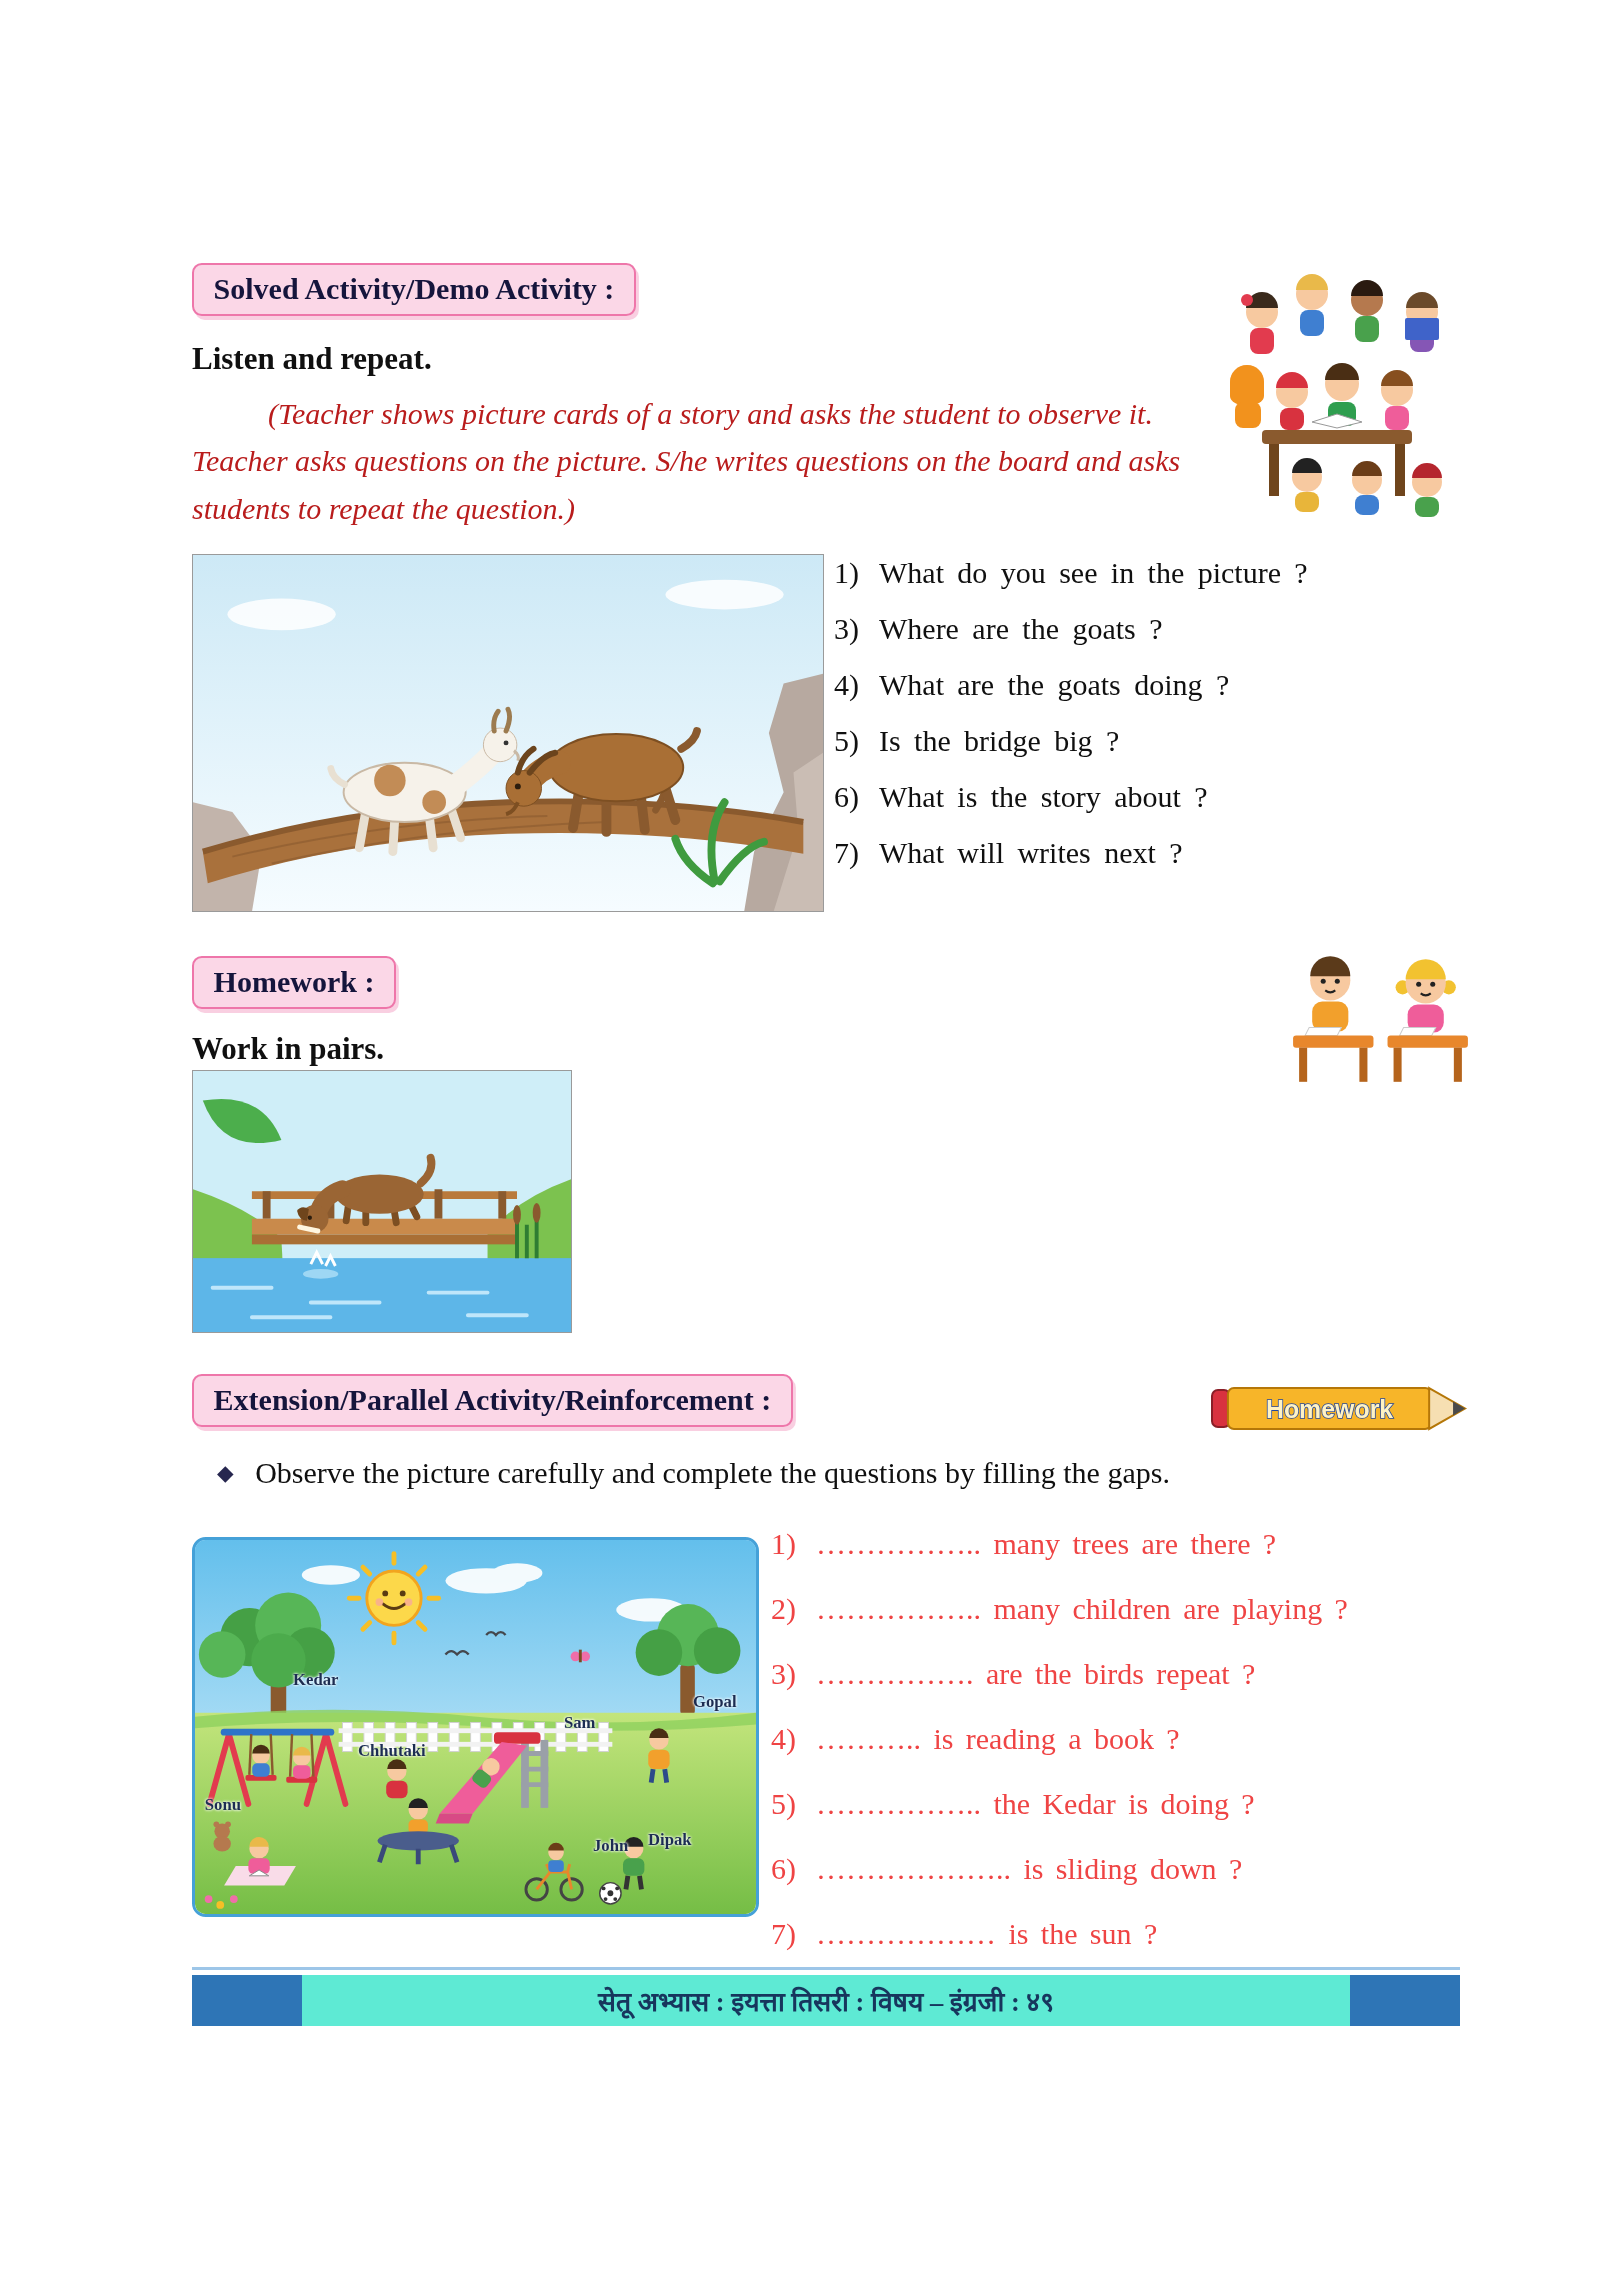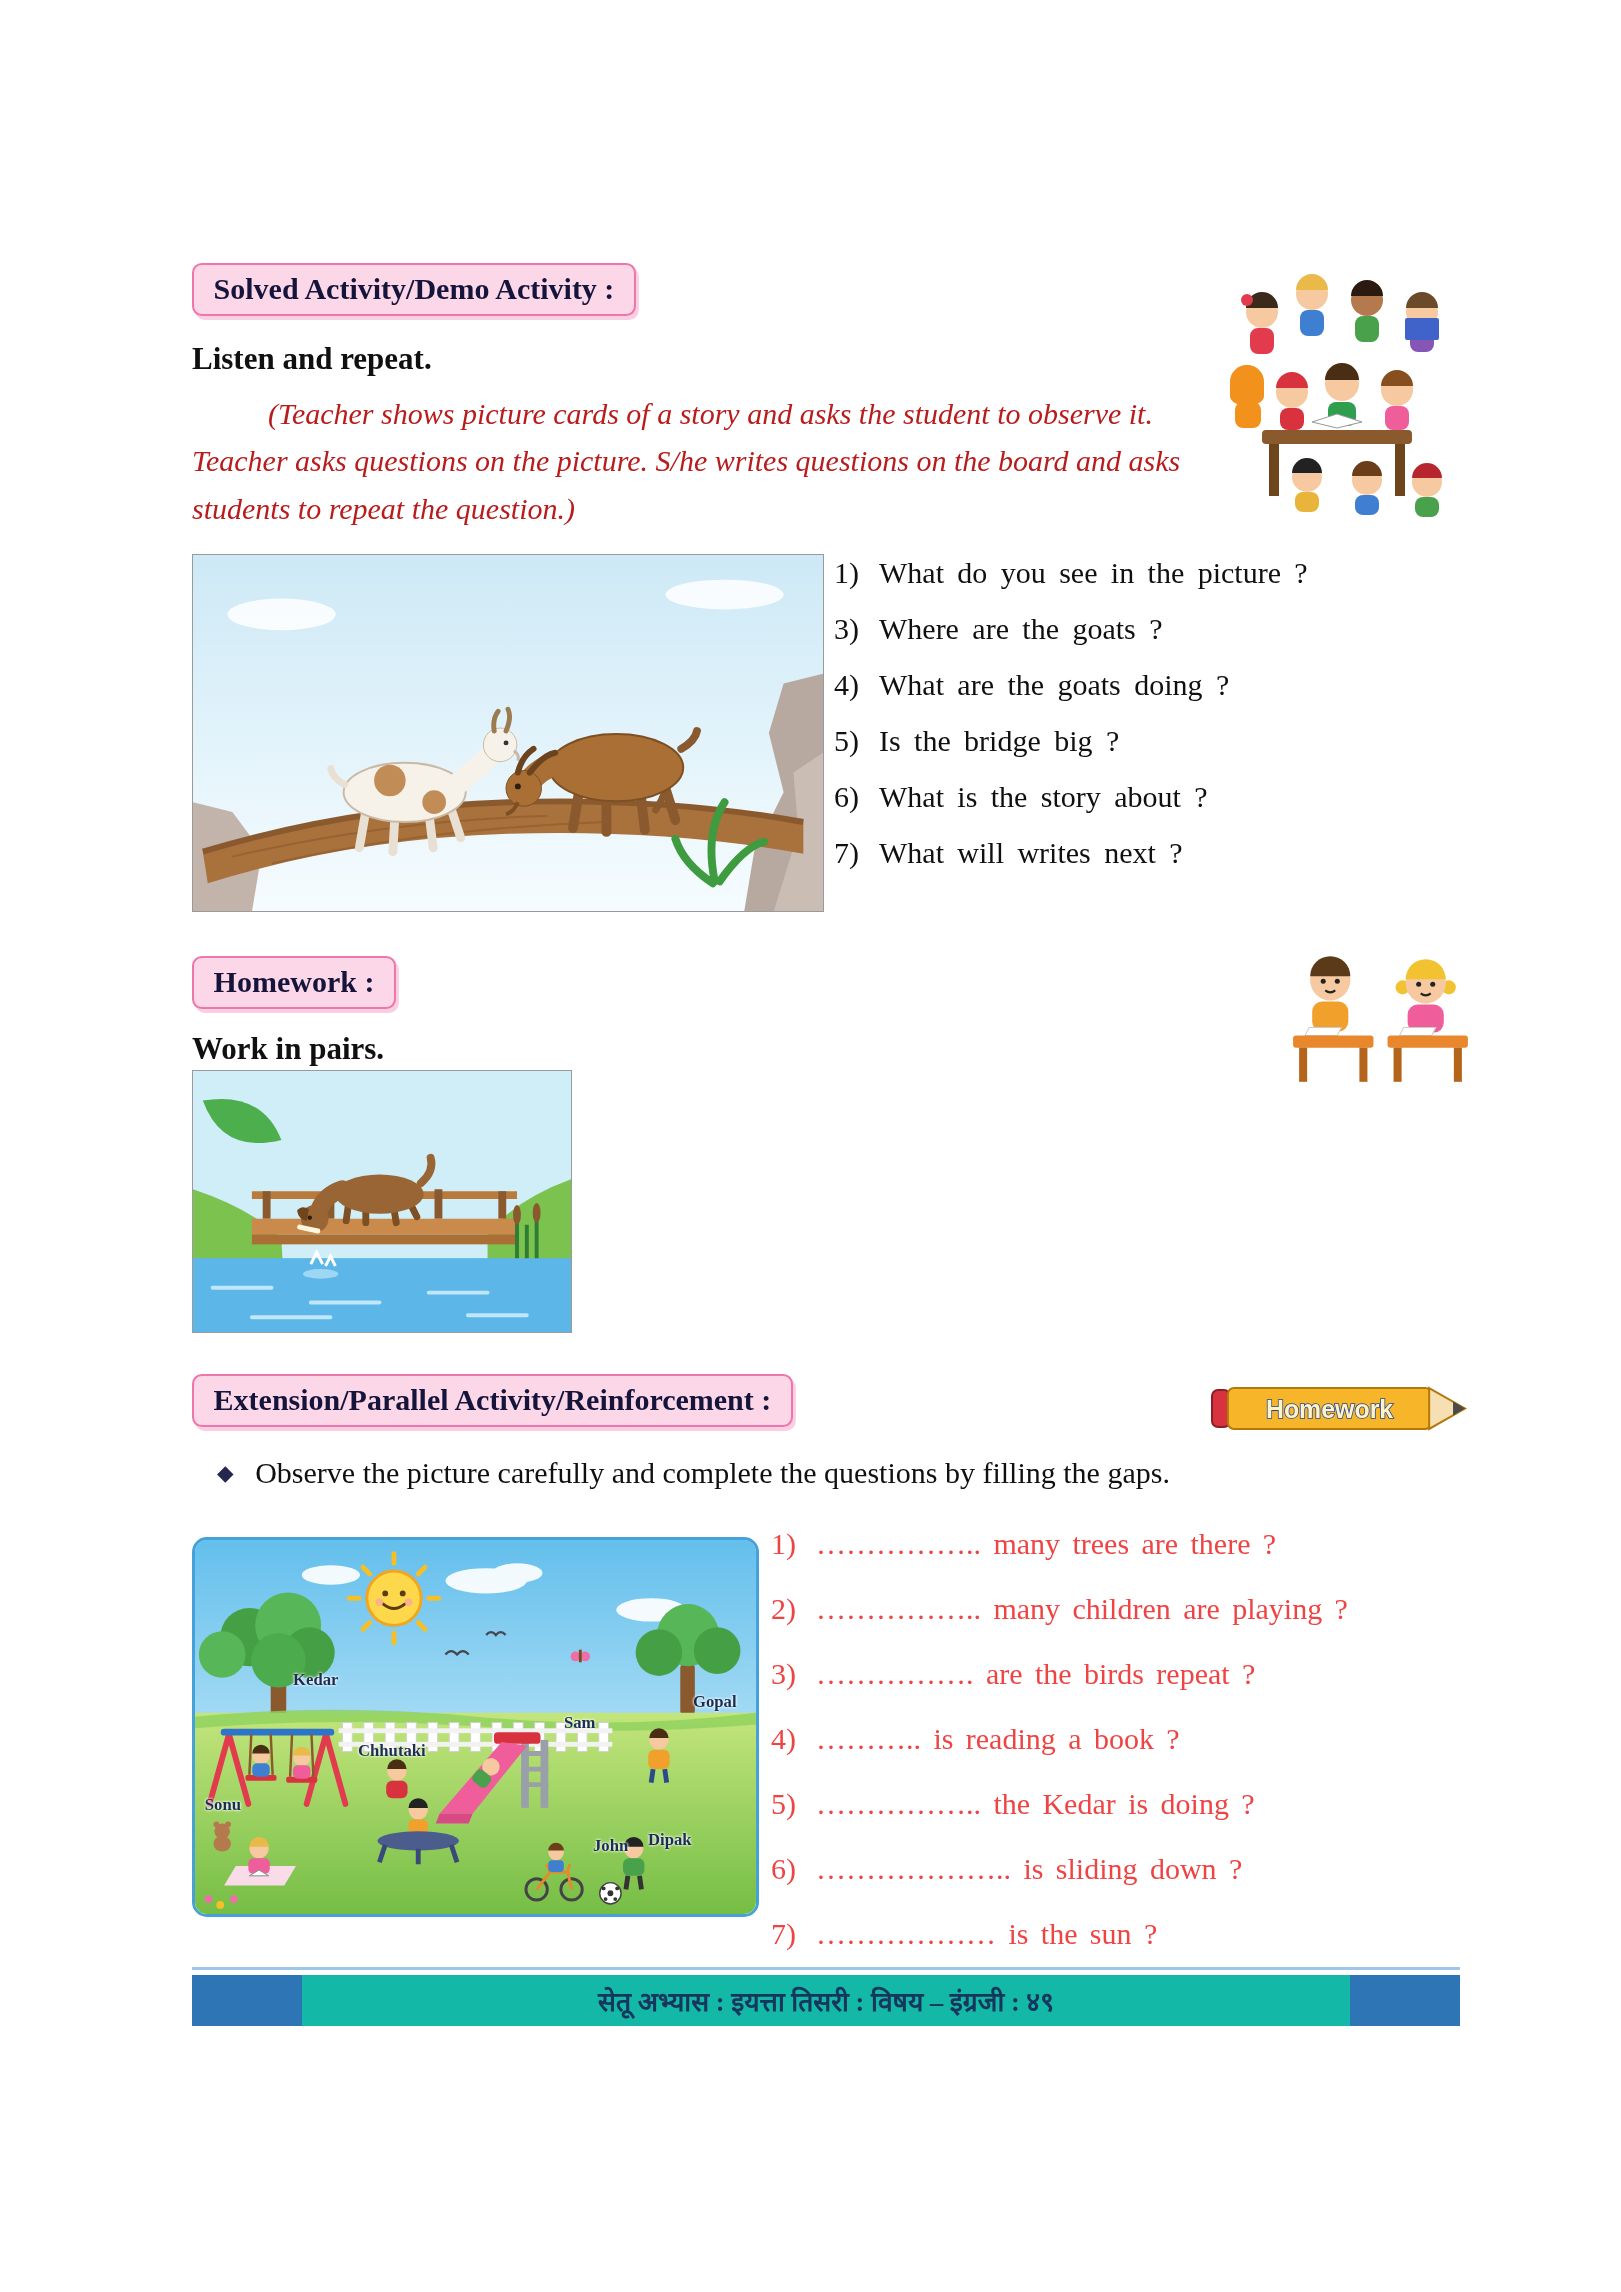--- a/index.html
+++ b/index.html
@@ -34,21 +34,21 @@
 
   .playground { position:absolute; border:3.9px solid #45a1d8; border-radius:13.7px; background:#bfe7f7; overflow:hidden; }
   .pg-label { position:absolute; font-weight:bold; font-size:16.7px; color:#1c2d52;
               text-shadow:0 0 2.9px #ffffff, 0 0 2.9px #ffffff; white-space:nowrap; }
 
   .homework-badge { position:absolute; }
 
   .footer { position:absolute; left:176px; top:1975px; width:1268px; height:51px; display:flex; }
   .footer::before { content:""; position:absolute; left:0; right:0; top:-7.8px; height:2.9px; background:#9dc6e8; }
   .footer-end { width:110px; background:#2e75b6; }
-  .footer-mid { flex:1; background:#14b8a6; display:flex; align-items:center; justify-content:center;
+  .footer-mid { flex:1; background:#5eead4; display:flex; align-items:center; justify-content:center;
                 font-weight:bold; font-size:26.5px; color:#17365d; }
 </style>
 </head>
 <body>
 
 <div class="page">
 
   <div class="pinkbox" style="left:176px; top:263px;">Solved Activity/Demo Activity :</div>
 
   <div class="subhead" style="left:176px; top:341px;">Listen and repeat.</div>
@@ -250,21 +250,21 @@
       <polygon points="244,21.5 256,28.5 244,35.5" fill="#4a4a4a"></polygon>
       <text x="120" y="38" text-anchor="middle" font-size="25" font-weight="bold" font-family="Liberation Sans, sans-serif" fill="#fff3c4" stroke="#23479e" stroke-width="1.6" style="paint-order:stroke">Homework</text>
     </svg>
   </div>
 
   <div class="bullet-line" style="left:201px; top:1456px; width:1264px;">
     <span class="bullet-glyph">◆</span>
     <span>Observe the picture carefully and complete the questions by filling the gaps.</span>
   </div>
 
-  <div class="playground" style="left:176px; top:1537px; width:567px; height:380px;border-radius:15px;">
+  <div class="playground" style="left:176px; top:1537px; width:567px; height:380px;">
     <svg viewBox="0 0 578 388" preserveAspectRatio="none">
       <defs>
         <linearGradient id="psky" x1="0" x2="0" y1="0" y2="1">
           <stop offset="0" stop-color="#63bfec"></stop>
             <stop offset="1" stop-color="#eaf8fd"></stop>
         </linearGradient>
         <linearGradient id="pgr" x1="0" x2="0" y1="0" y2="1">
           <stop offset="0" stop-color="#c3e57c"></stop>
             <stop offset="1" stop-color="#74bd45"></stop>
         </linearGradient>

